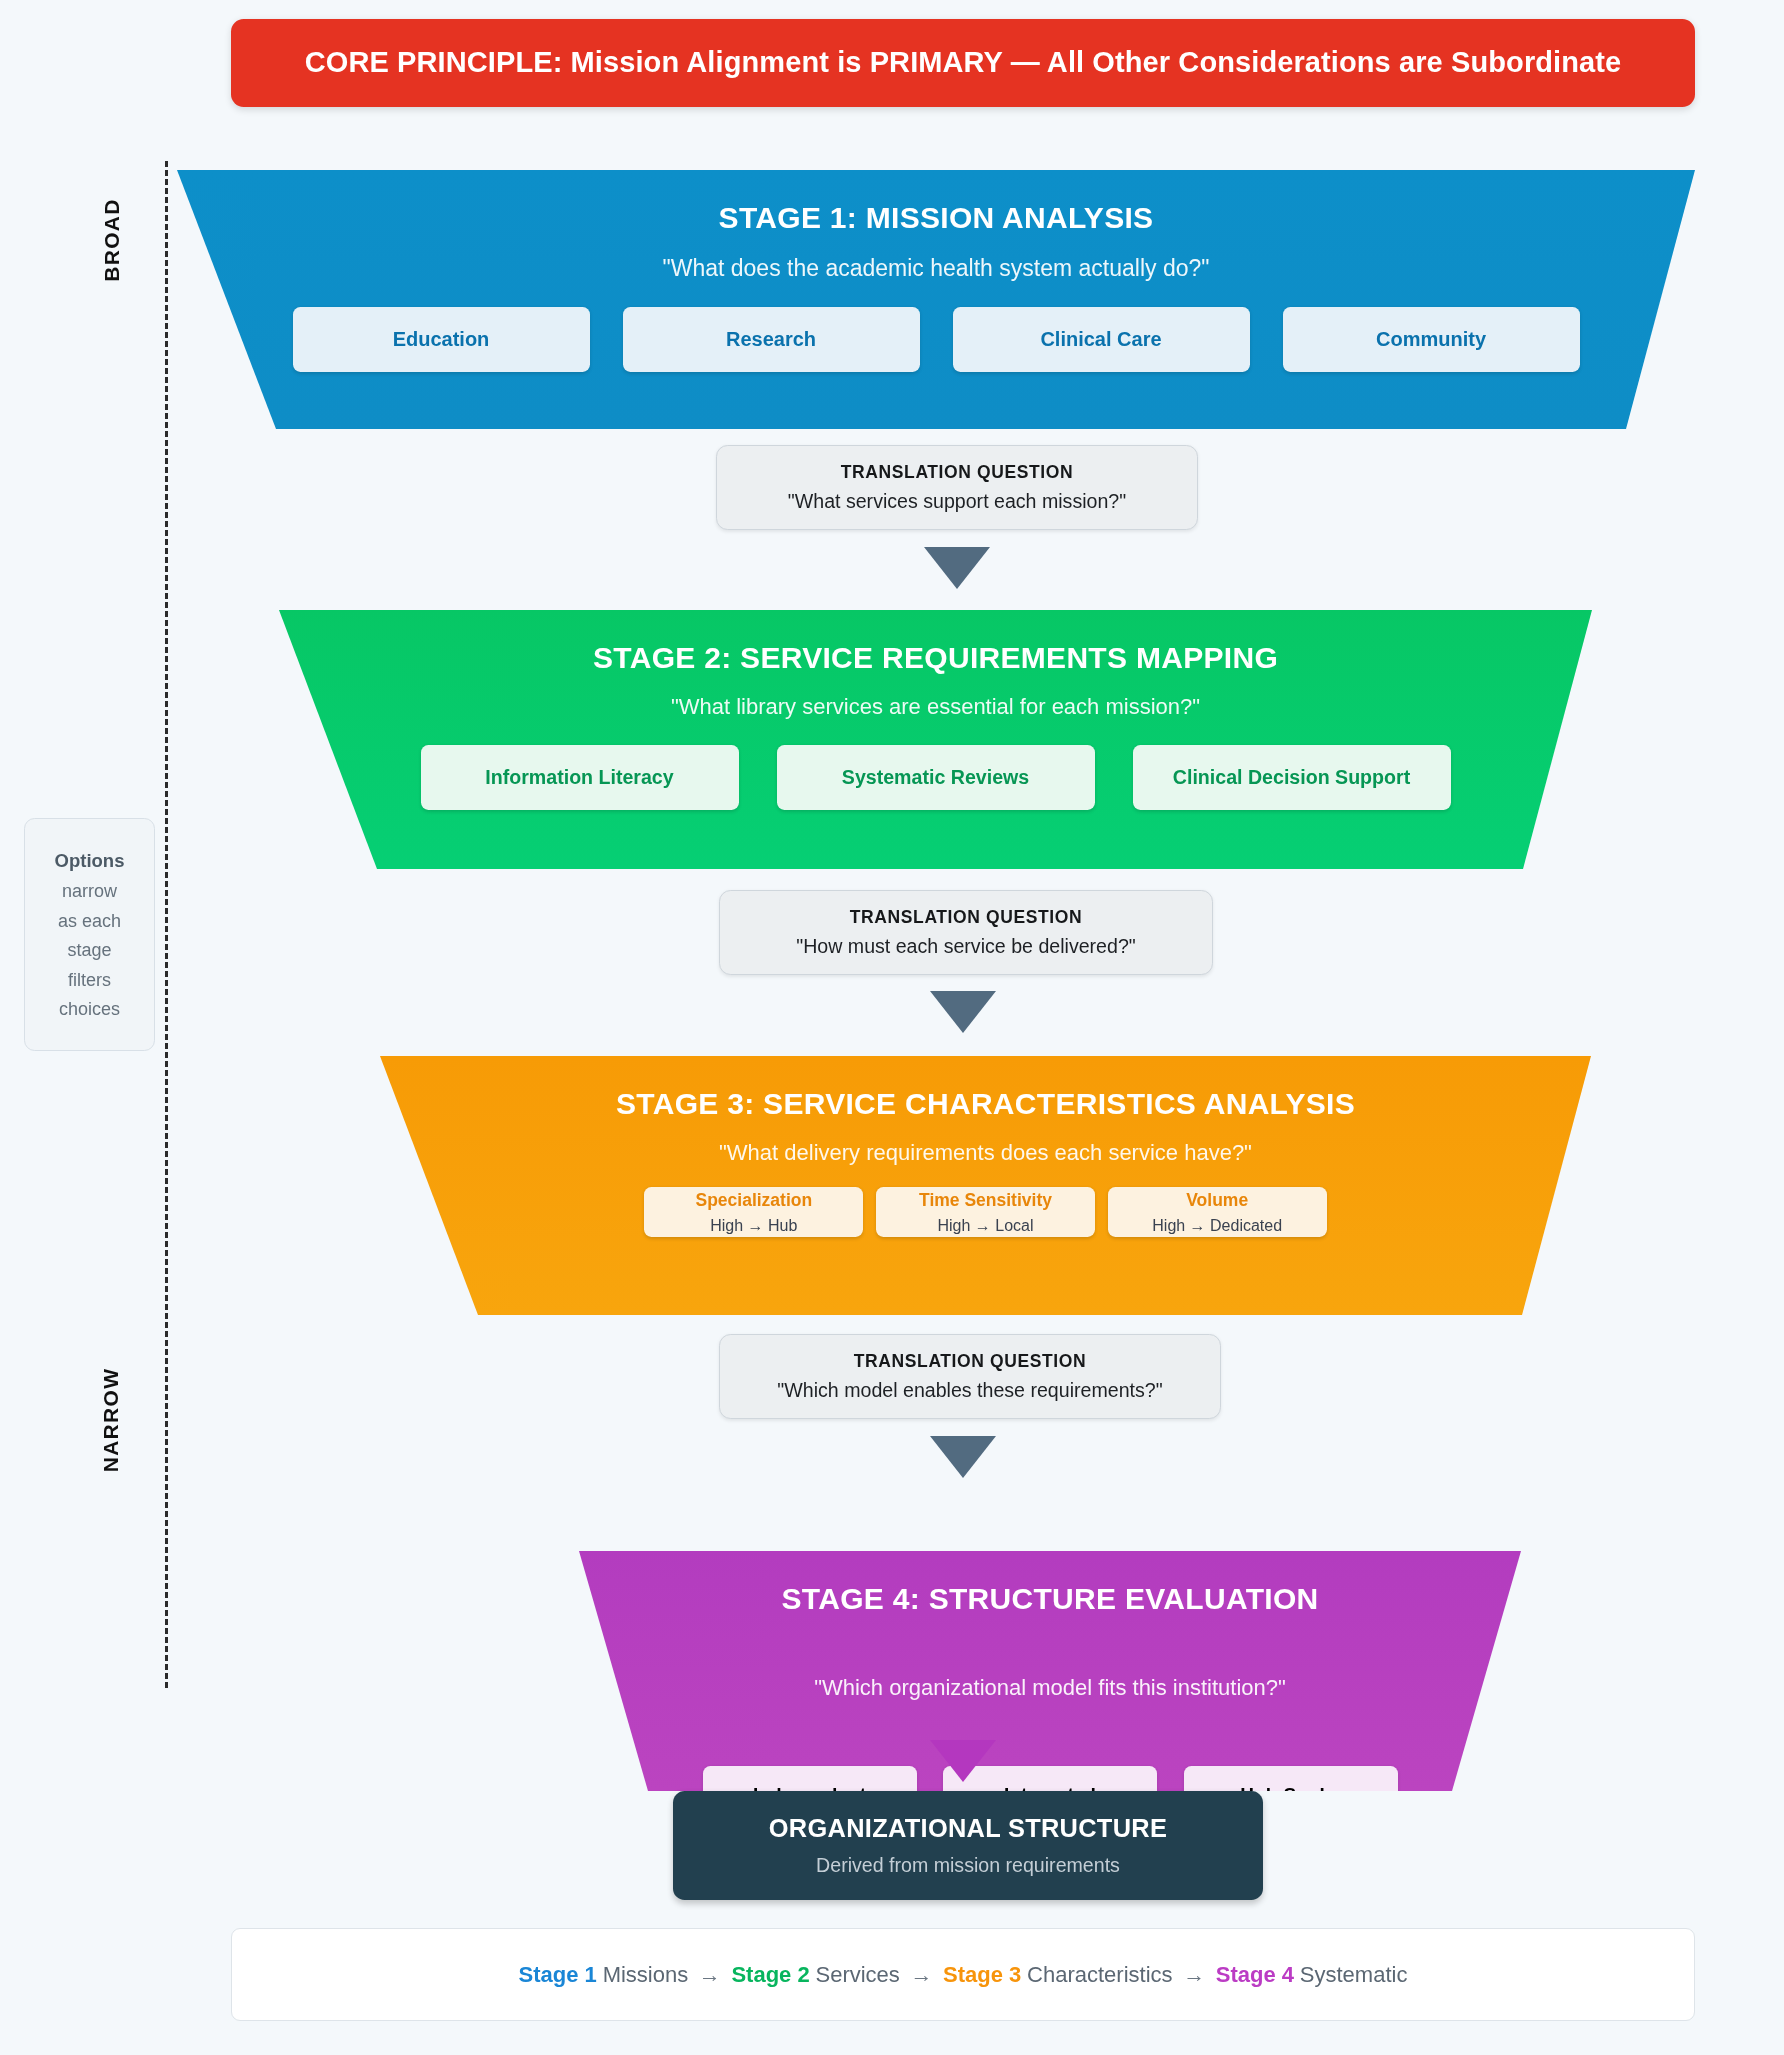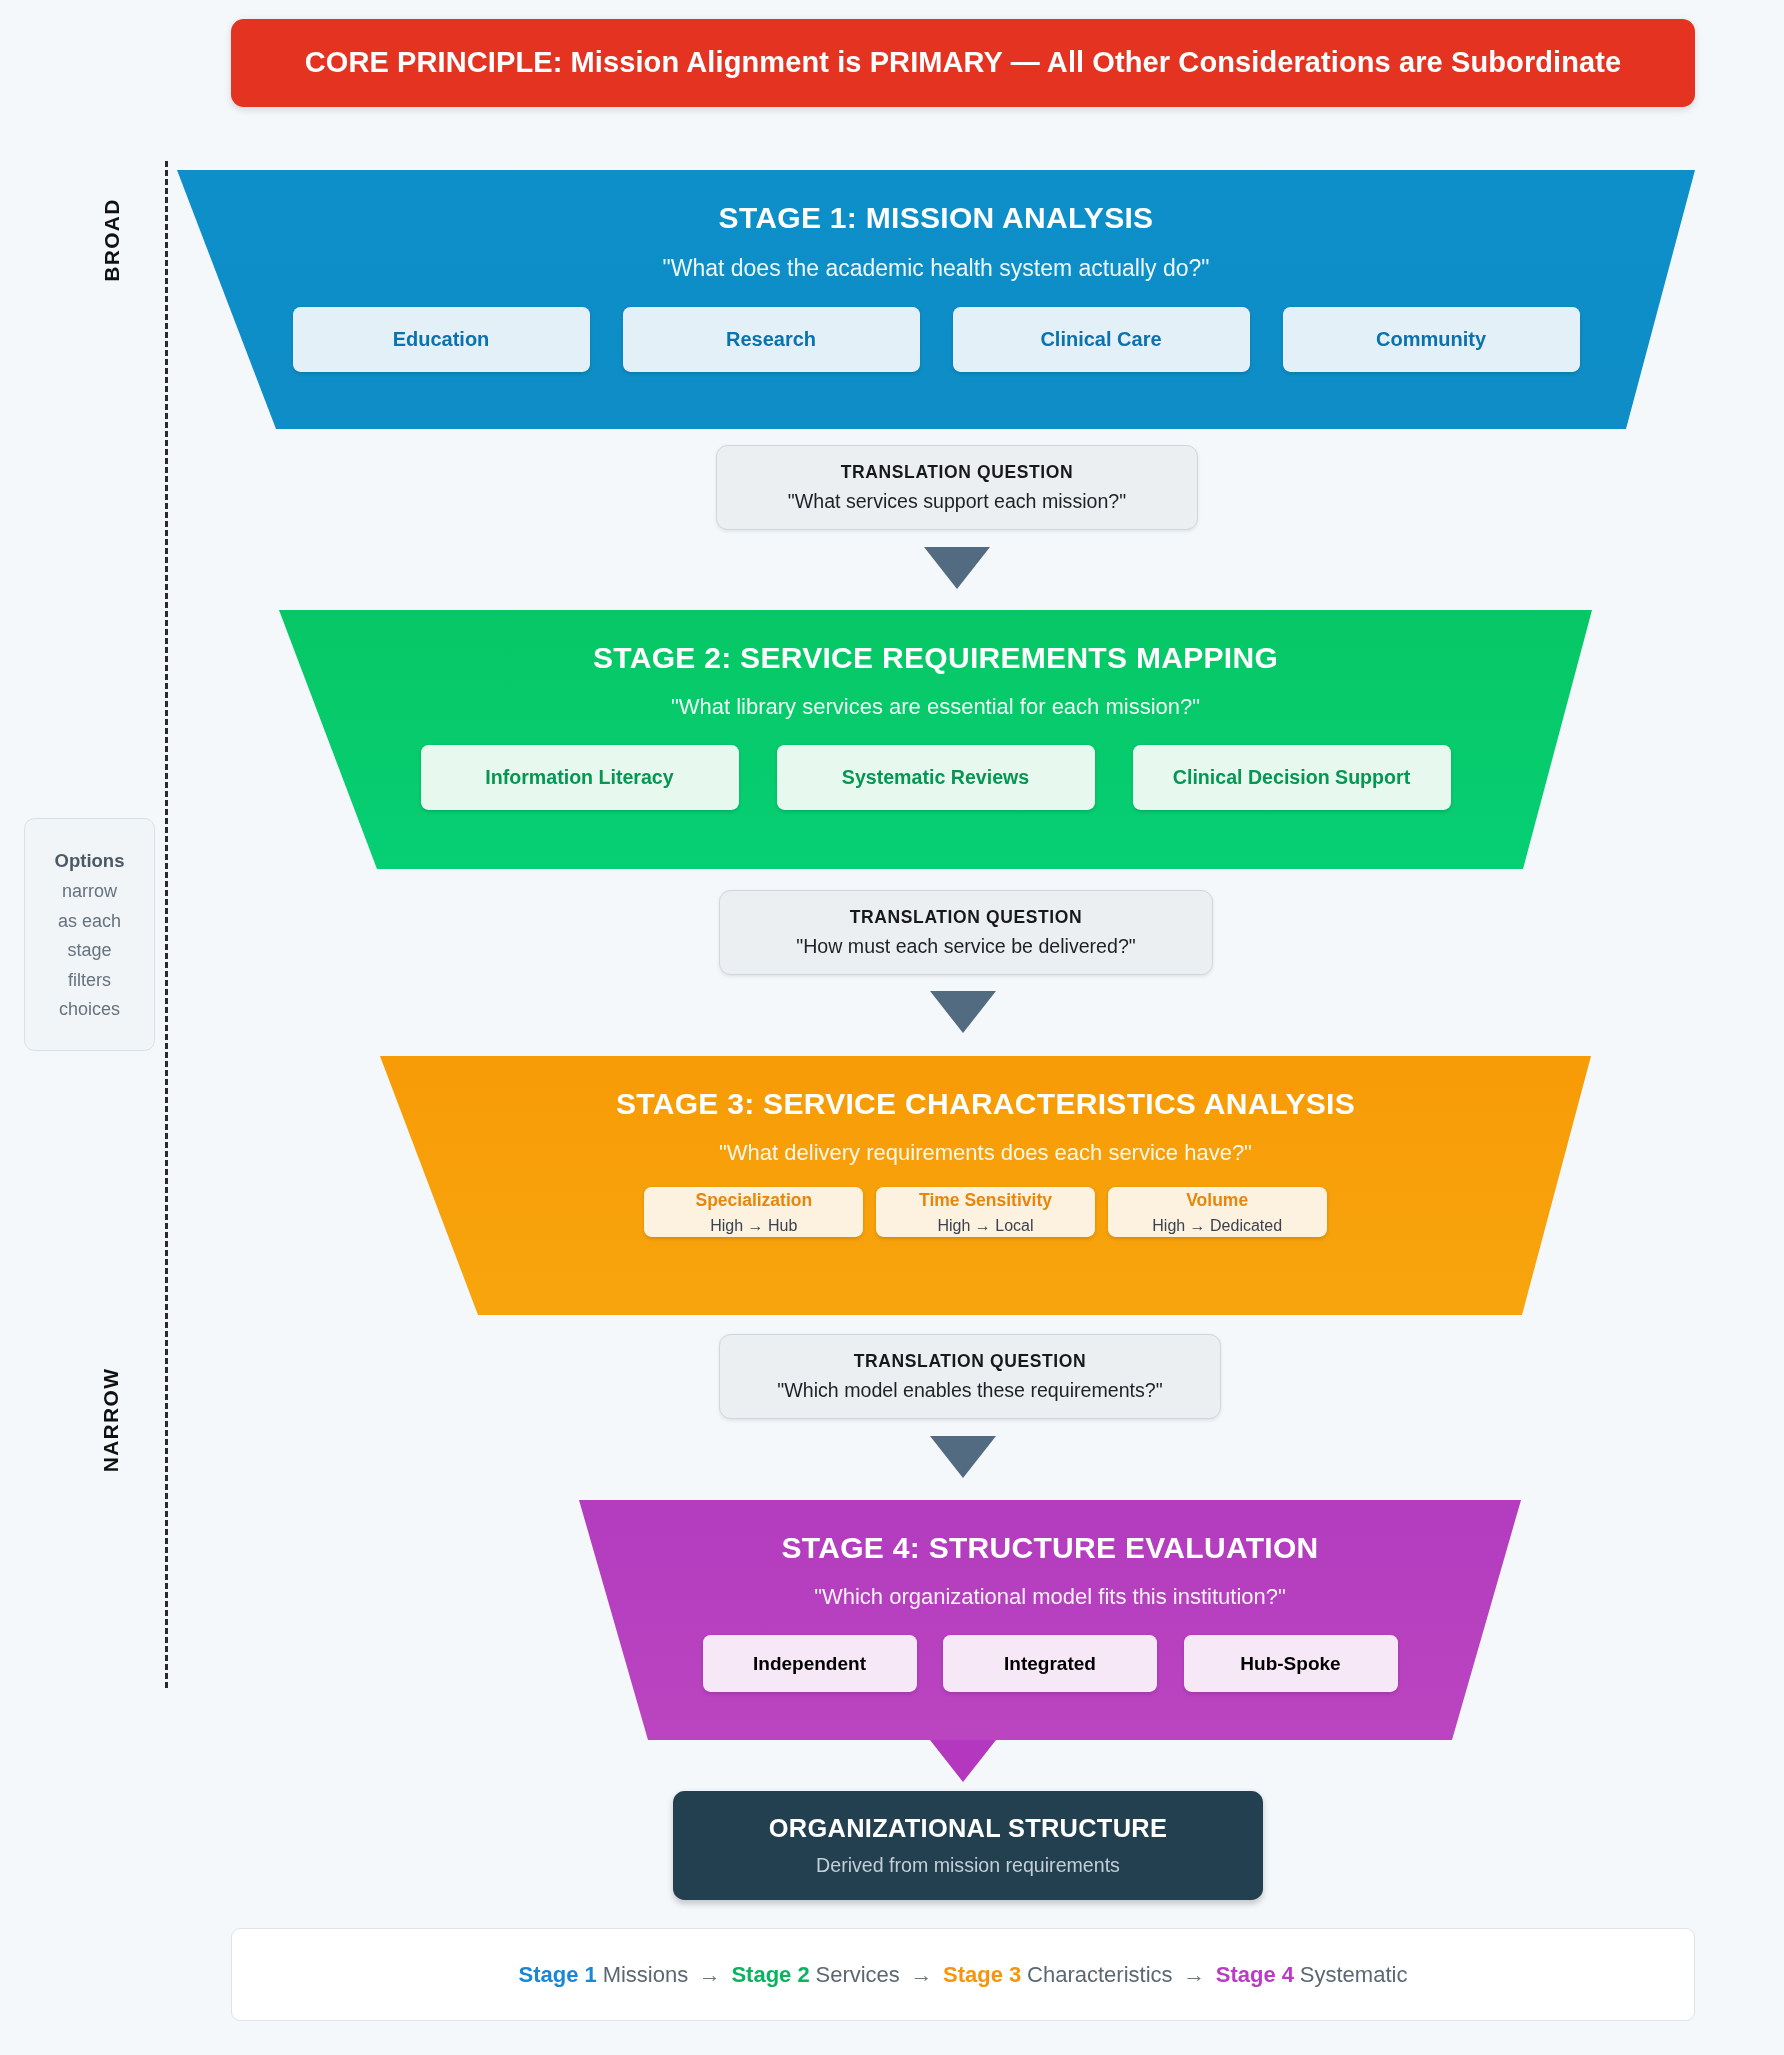--- a/index.html
+++ b/index.html
@@ -164,23 +164,24 @@
   #stage3 .stage-q { font-size: 22px; margin-top: 19px; }
   #stage3 .chip-row { margin-top: 21px; gap: 12.7px; }
   #stage3 .chip {
     width: 219px; height: 50px; background: #fdf2e0; gap: 6px;
   }
   #stage3 .chip .chip-label { font-size: 17.5px; color: #e8860a; }
   #stage3 .chip .chip-sub { font-size: 16px; color: #3a4250; }
 
   
   #stage4 {
-    left: 579px; top: 1500px; width: 942px; height: 240px;
+    left: 579px; top: 1551px; width: 942px; height: 240px;
     background: linear-gradient(180deg, #b33cbf 0%, #bb44c0 100%);
     clip-path: polygon(0px 0px, 942px 0px, 873px 240px, 69px 240px);
+    gap: 40px;
   }
   #stage4 .stage-title { font-size: 30px; margin-top: 31px; }
   #stage4 .stage-q { font-size: 22px; margin-top: 19px; }
   #stage4 .chip-row { margin-top: 25.4px; gap: 26.5px; }
   #stage4 .chip {
     width: 214px; height: 57px; background: #f6e8f7;
   }
   #stage4 .chip .chip-label { font-size: 19px; color: #000000; }
 
   

